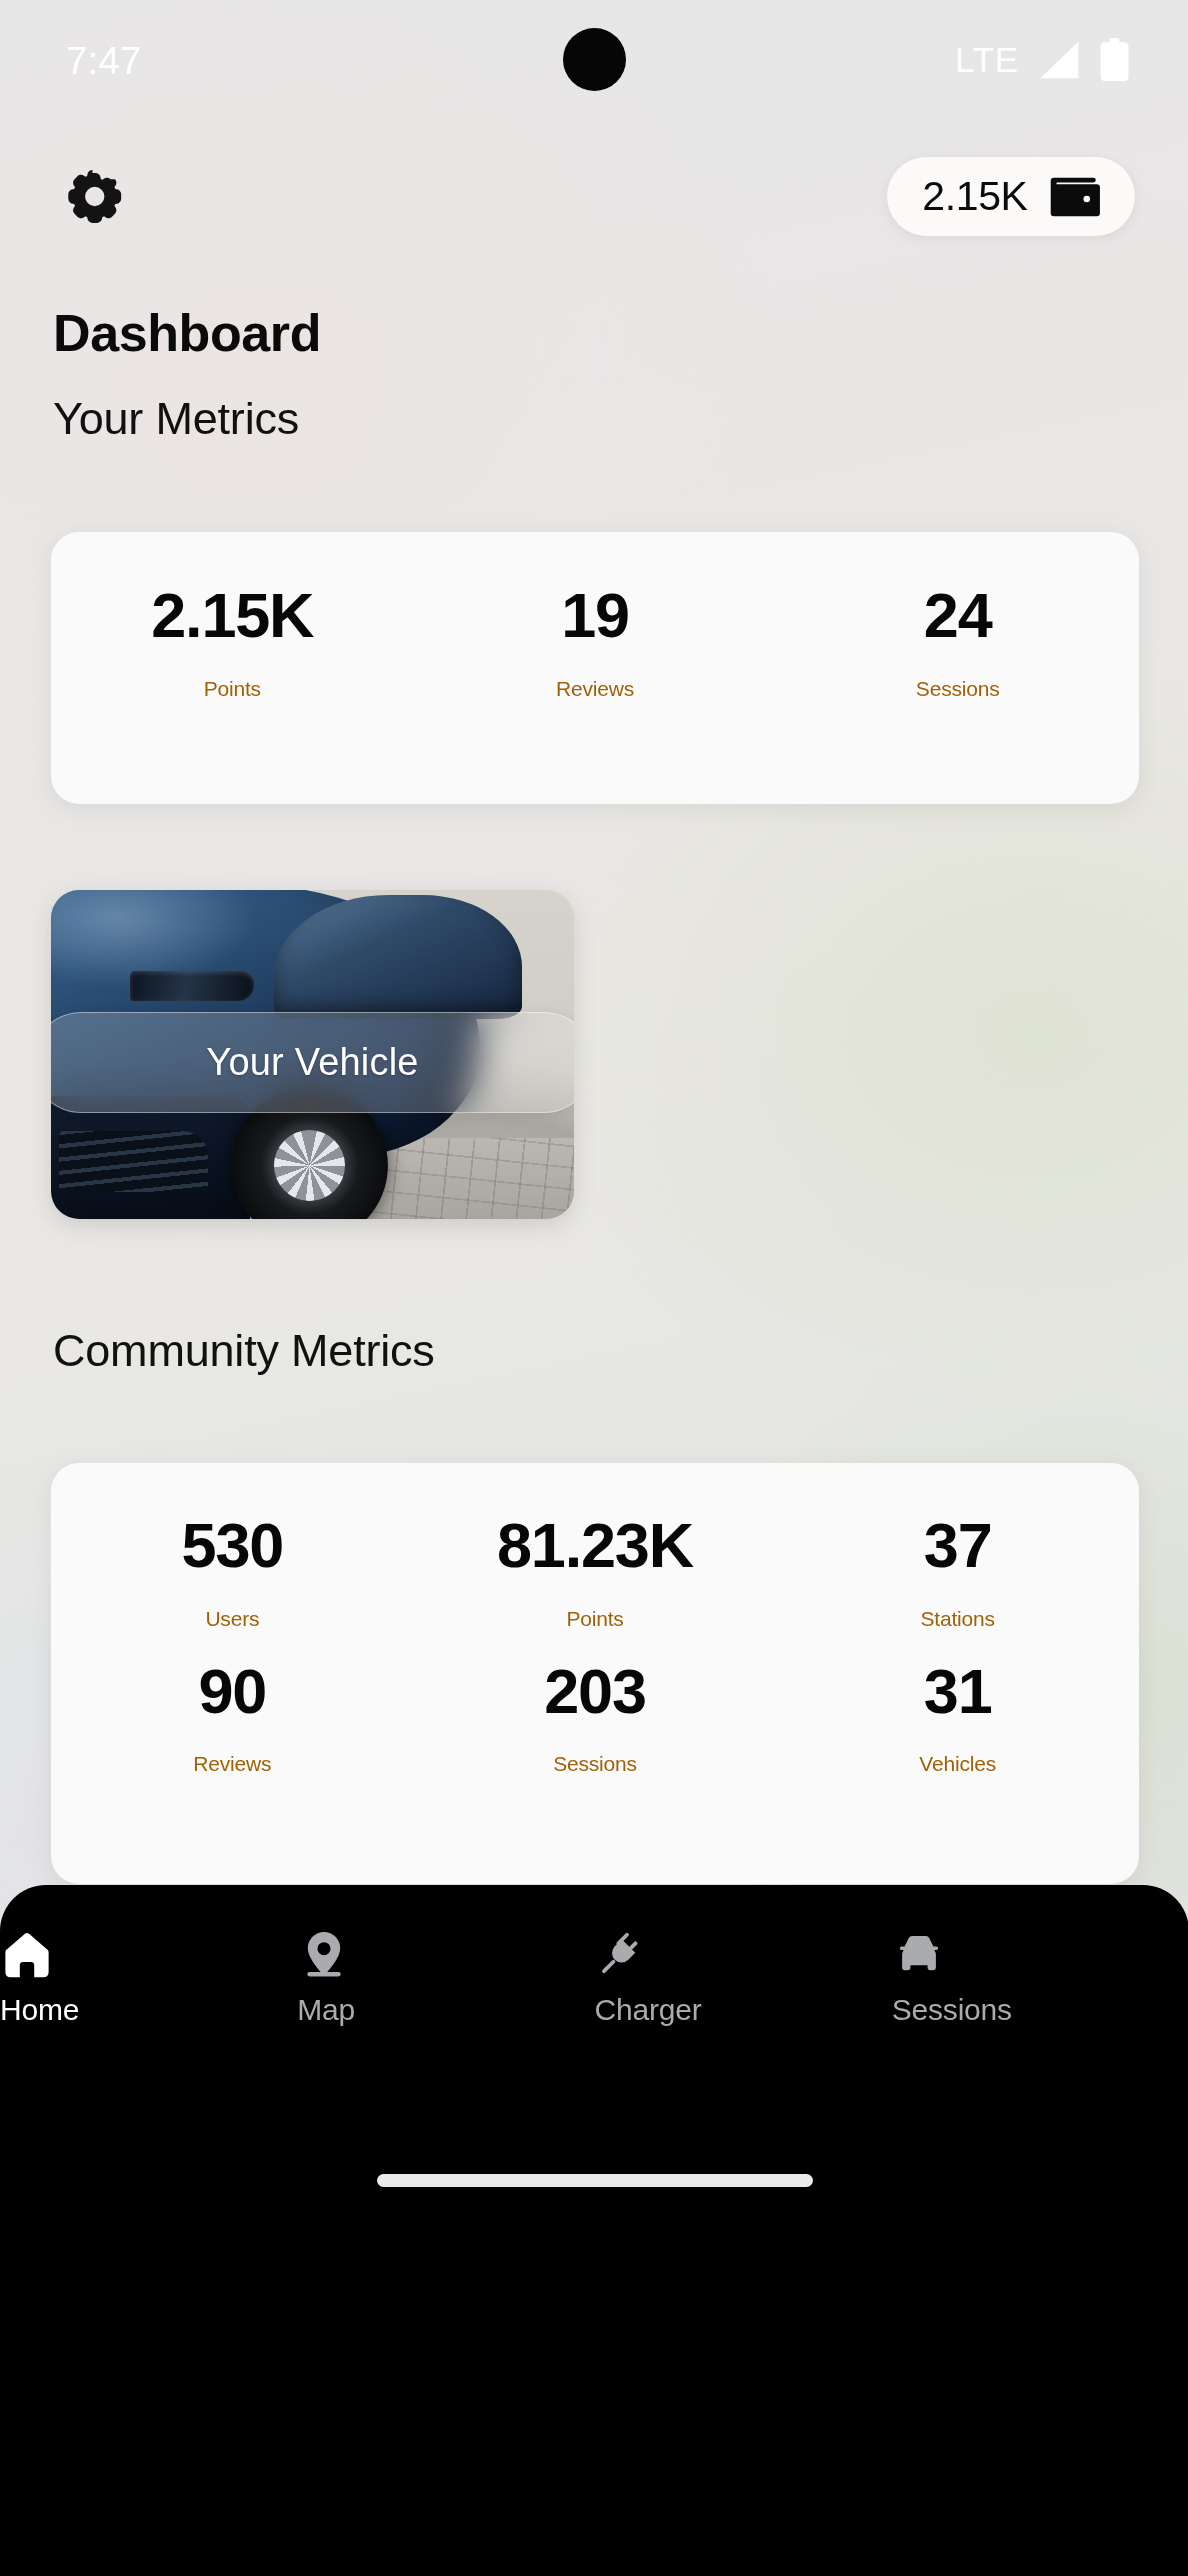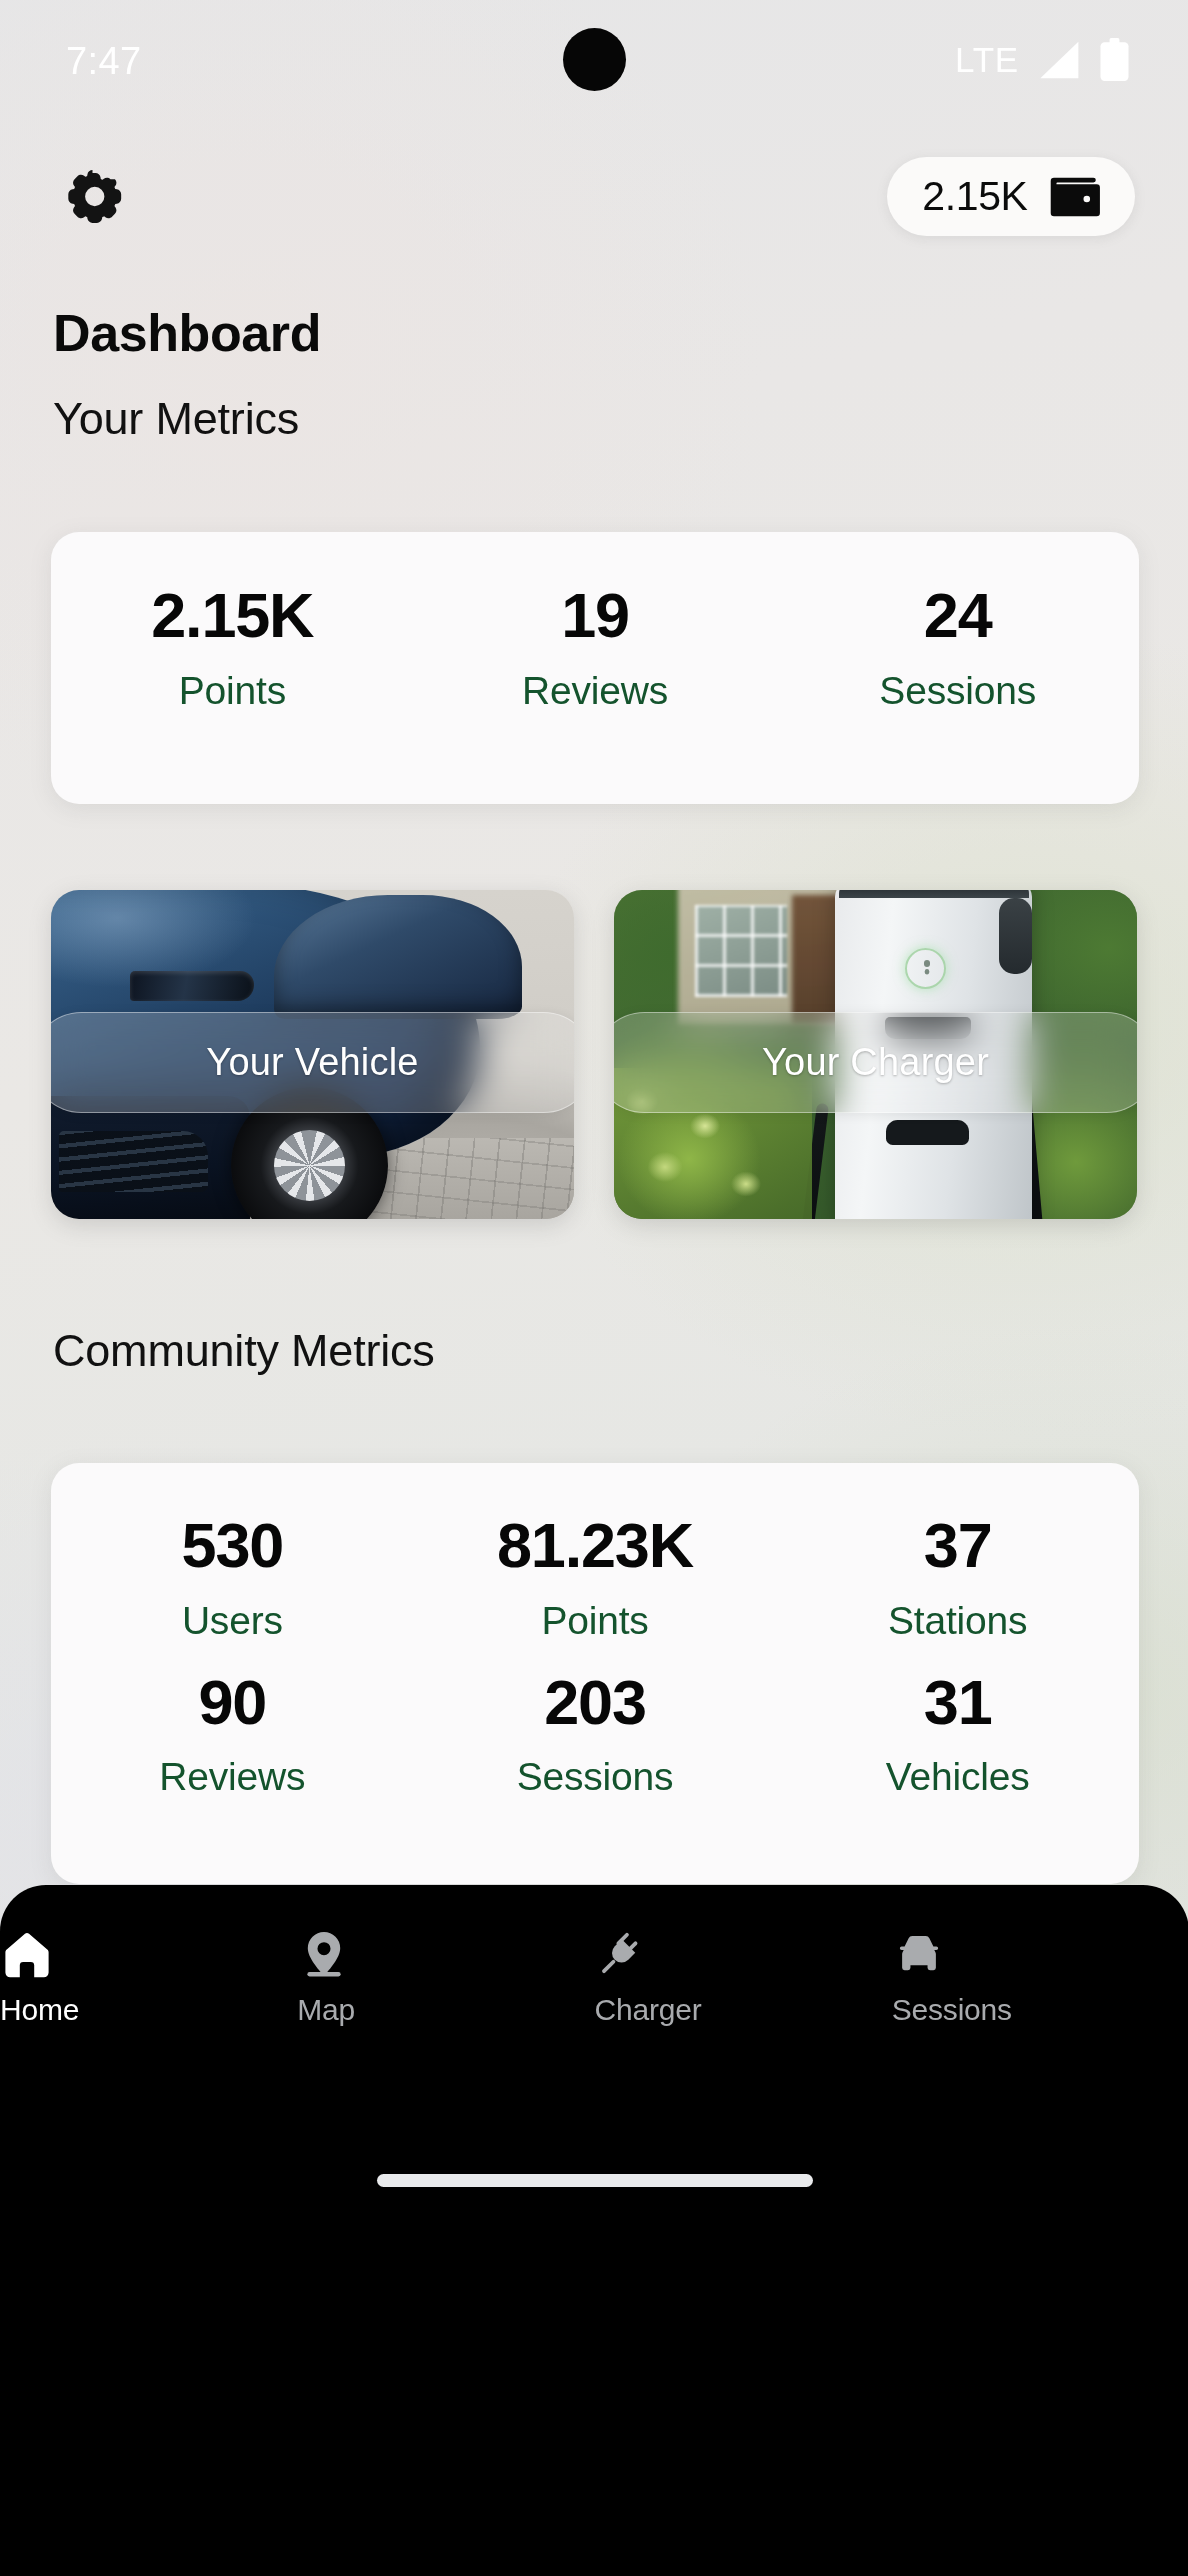--- a/index.html
+++ b/index.html
@@ -108,22 +108,22 @@
 
   .metric-cell {
     flex:1; display:flex; flex-direction:column;
     align-items:center; justify-content:flex-start;
   }
   .metric-value {
     font-size:63px; font-weight:bold; color:#070707;
     letter-spacing:-1.2px; line-height:1.04;
   }
   .metric-label {
-    margin-top:22px;
-    font-size:39px; color:#14532d; font-weight:400;
+    margin-top:29px;
+    font-size:21px; color:#a16207; font-weight:400;
     letter-spacing:-0.2px; line-height:1;
   }
 
   
   .image-card {
     position:absolute; top:890px;
     width:523px; height:329px;
     border-radius:28px;
     overflow:hidden;
     box-shadow:0 6.6px 21.5px rgba(110,110,110,0.22);
@@ -406,39 +406,20 @@
       <div id="vehicle-headlight"></div>
       <div id="vehicle-bumper"></div>
       <div id="vehicle-grille"></div>
       <div id="vehicle-wheel"></div>
     </div>
     <div class="glass-pill">
       <span class="glass-pill-label">Your Vehicle</span>
     </div>
   </div>
 
-  <div id="charger-card" class="image-card">
-    <div id="charger-photo" class="img-layer">
-      <div id="charger-house"></div>
-      <div id="charger-window"></div>
-      <div id="charger-door"></div>
-      <div id="charger-cable-left"></div>
-      <div id="charger-cable-right"></div>
-      <div id="charger-unit"></div>
-      <div id="charger-unit-top"></div>
-      <div id="charger-side-panel"></div>
-      <div id="charger-led"></div>
-      <div id="charger-slot-top"></div>
-      <div id="charger-slot-bottom"></div>
-      <div id="charger-bush"></div>
-    </div>
-    <div class="glass-pill">
-      <span class="glass-pill-label">Your Charger</span>
-    </div>
-  </div>
 
   <div id="community-metrics-heading" class="section-heading">Community Metrics</div>
 
   <div id="community-metrics-card" class="metric-card">
     <div class="metric-row metric-row-1">
       <div class="metric-cell">
         <div class="metric-value">530</div>
         <div class="metric-label">Users</div>
       </div>
       <div class="metric-cell">

